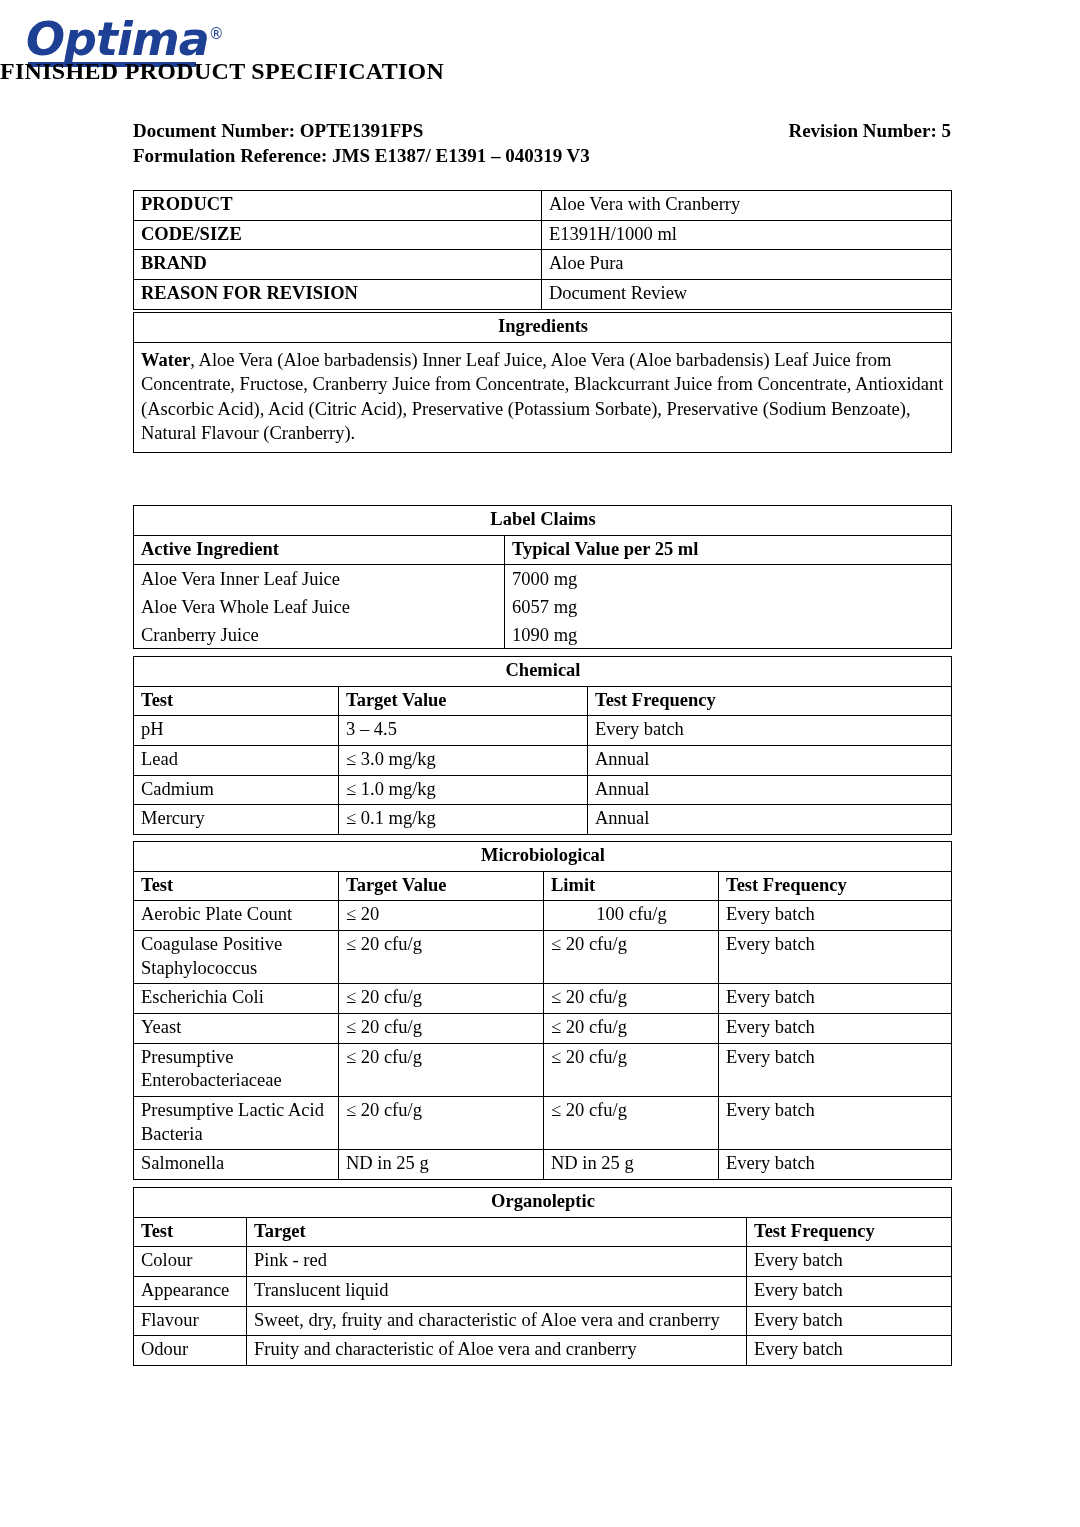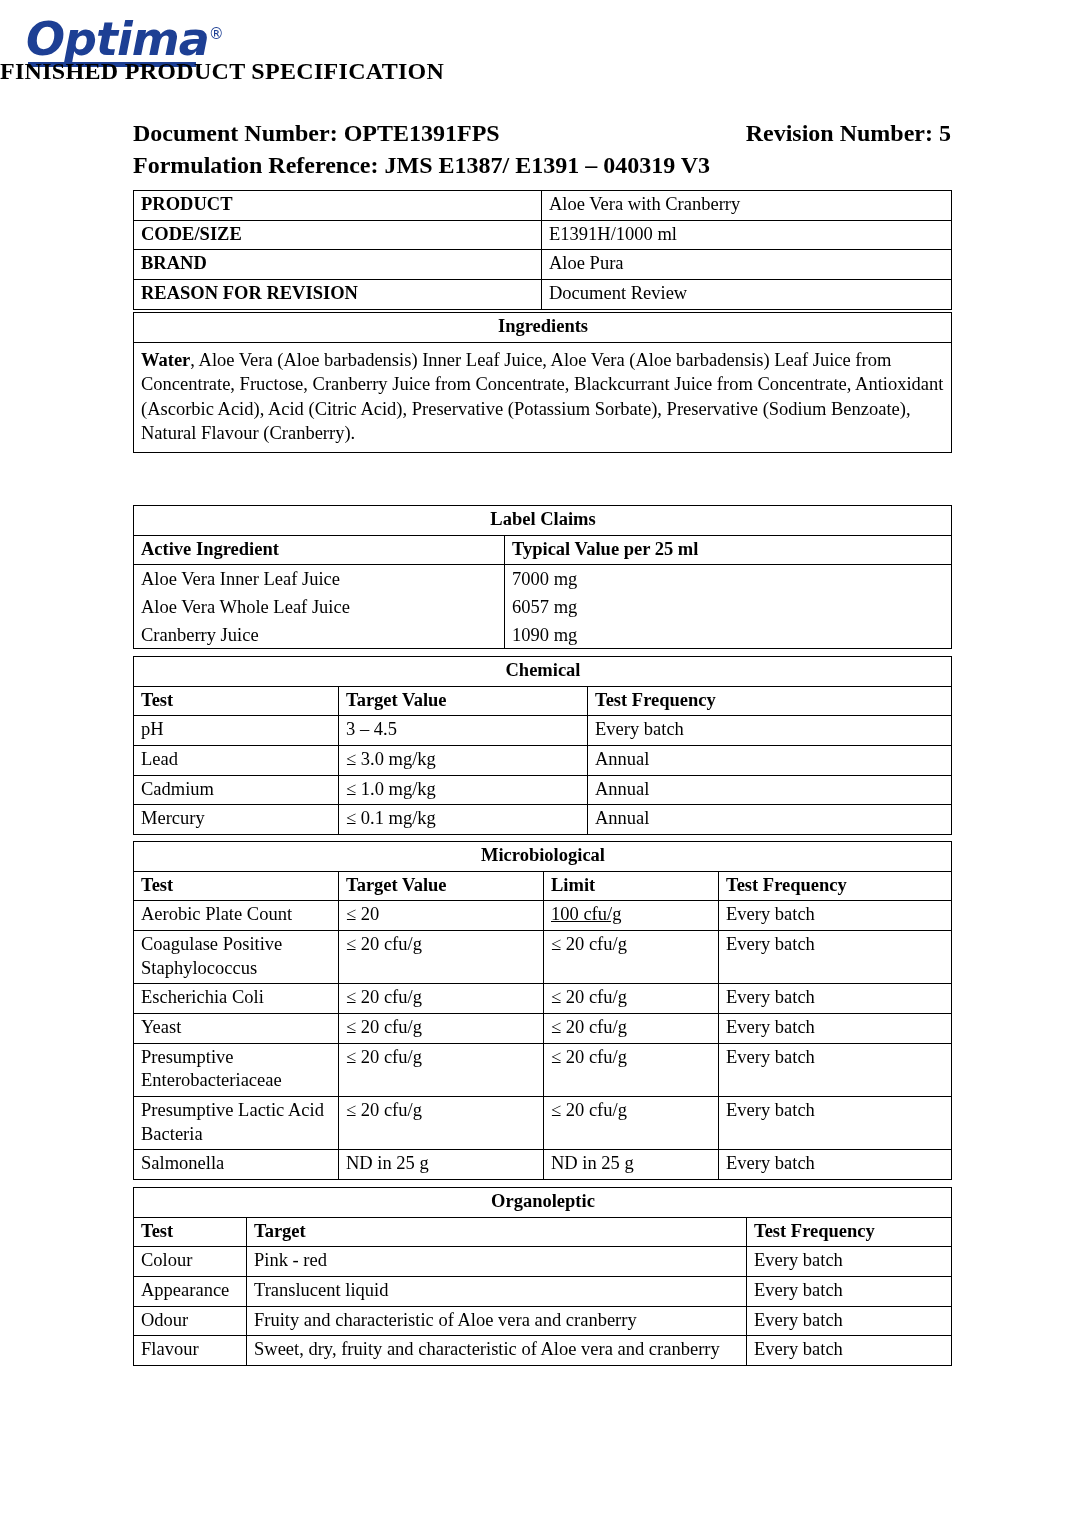--- a/index.html
+++ b/index.html
@@ -62,21 +62,21 @@
     font-weight: bold;
     letter-spacing: 0.3px;
   }
 
   
   .meta {
     position: absolute;
     left: 133px;
     top: 118px;
     width: 818px;
-    font-size: 24px;
+    font-size: 19px;
     font-weight: bold;
     line-height: 1.32;
   }
   .meta-row {
     display: flex;
     justify-content: space-between;
   }
 
   
   table {
@@ -119,21 +119,21 @@
     line-height: 1.33;
   }
   .claims-list td {
     padding-top: 3px;
     padding-bottom: 1px;
     border-top: none;
     border-bottom: none;
   }
   .claims-first td { border-top: 1px solid #000; }
   .claims-last td { border-bottom: 1px solid #000; }
-  .center-text { text-align: left; text-decoration: underline; }
+  .center-text { text-align: center; }
 </style>
 </head>
 <body>
 
 <div class="page">
 
   <div class="logo"><span>Optima</span><span class="reg">®</span></div>
   <div class="logo-underline"></div>
 
   <div class="doc-title">FINISHED PRODUCT SPECIFICATION</div>
@@ -335,25 +335,25 @@
         <td>Colour</td>
         <td>Pink - red</td>
         <td>Every batch</td>
       </tr>
       <tr>
         <td>Appearance</td>
         <td>Translucent liquid</td>
         <td>Every batch</td>
       </tr>
       <tr>
+        <td>Flavour</td>
+        <td>Sweet, dry, fruity and characteristic of Aloe vera and cranberry</td>
+        <td>Every batch</td>
+      </tr>
+      <tr>
         <td>Odour</td>
         <td>Fruity and characteristic of Aloe vera and cranberry</td>
         <td>Every batch</td>
       </tr>
-      <tr>
-        <td>Flavour</td>
-        <td>Sweet, dry, fruity and characteristic of Aloe vera and cranberry</td>
-        <td>Every batch</td>
-      </tr>
     </tbody>
   </table>
 
 </div>
 
 </body></html>

